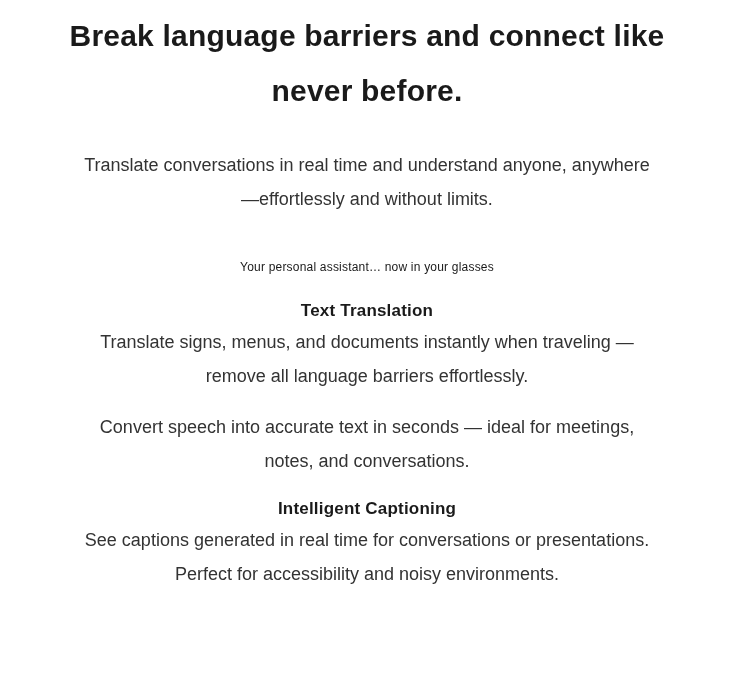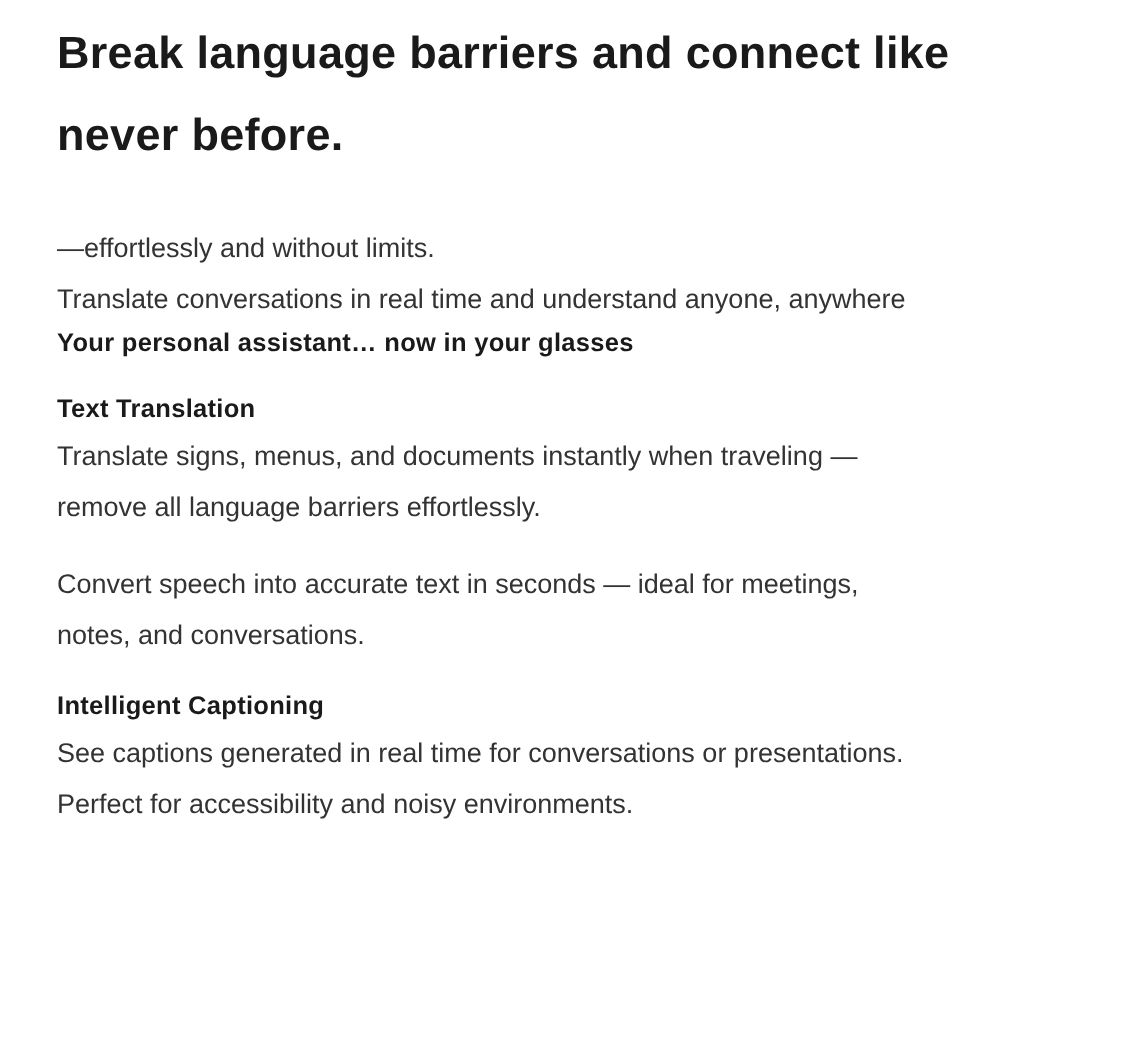--- a/index.html
+++ b/index.html
@@ -14,40 +14,42 @@
     overflow: hidden;
   }
   body {
     background: var(--bg);
     font-family: "Liberation Sans", "DejaVu Sans", sans-serif;
     color: var(--body);
   }
   .page {
     width: 734px;
     padding: 8px 38px 0 38px;
+    text-align: center;
   }
   .line { display: block; }
 
   .hero-title {
     font-size: 30px;
     font-weight: 800;
     line-height: 55px;
     color: var(--heading);
     letter-spacing: 0.2px;
   }
   .hero-subtitle {
     margin-top: 30px;
     font-size: 18px;
     font-weight: 400;
     line-height: 34px;
     color: var(--body);
   }
   .tagline {
-    font-size: 17px;
-    font-weight: 700;
+    margin-top: 38px;
+    font-size: 12px;
+    font-weight: 400;
     line-height: 26px;
     color: var(--heading);
     letter-spacing: 0.2px;
   }
   .feature {
     margin-top: 17px;
   }
   .feature-title {
     font-size: 17px;
     font-weight: 700;
@@ -66,22 +68,22 @@
 <body>
 
 <div class="page">
 
   <h1 class="hero-title">
     <span class="line">Break language barriers and connect like</span>
     <span class="line">never before.</span>
   </h1>
 
   <p class="hero-subtitle">
+    <span class="line">Translate conversations in real time and understand anyone, anywhere</span>
     <span class="line">—effortlessly and without limits.</span>
-    <span class="line">Translate conversations in real time and understand anyone, anywhere</span>
   </p>
 
   <h2 class="tagline">Your personal assistant… now in your glasses</h2>
 
   <section class="feature">
     <h3 class="feature-title">Text Translation</h3>
     <p class="feature-body">
       <span class="line">Translate signs, menus, and documents instantly when traveling —</span>
       <span class="line">remove all language barriers effortlessly.</span>
     </p>

